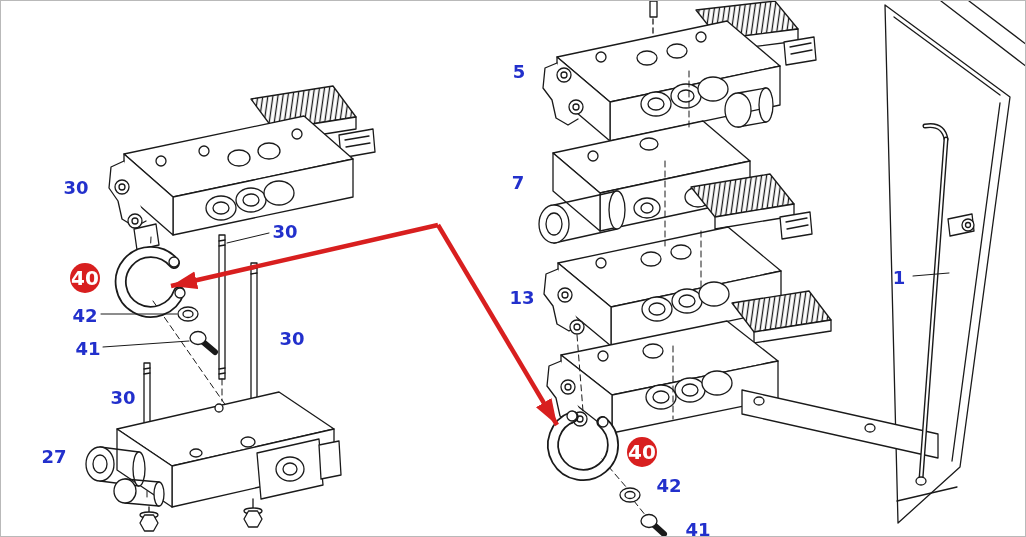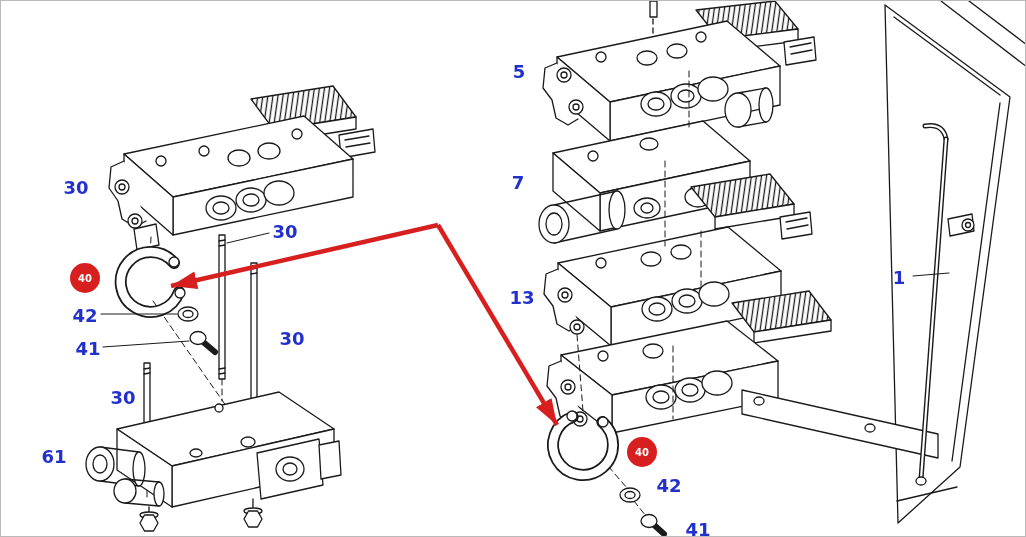--- a/index.html
+++ b/index.html
@@ -23,21 +23,21 @@
     user-select:none;
   }
   .callout{
     position:absolute;
     transform:translate(-50%,-50%);
     width:30px;height:30px;
     border-radius:50%;
     background:var(--highlight,#d81f1f);
     color:#ffffff;
     font-weight:bold;
-    font-size:10px;
+    font-size:20px;
     display:flex;align-items:center;justify-content:center;
     cursor:pointer;
     user-select:none;
   }
   .arrow{stroke:var(--highlight,#d81f1f);stroke-width:4.5;}
   .ah-fill{fill:var(--highlight,#d81f1f);}
 </style>
 </head>
 <body>
 
@@ -301,21 +301,21 @@
     <line class="arrow" x1="437" y1="224" x2="556" y2="424" marker-end="url(#ah)"></line>
   </g>
 </svg>
 
 <div class="plabel" style="left:75px;top:186px">30</div>
 <div class="plabel" style="left:284px;top:230px">30</div>
 <div class="plabel" style="left:84px;top:314px">42</div>
 <div class="plabel" style="left:87px;top:347px">41</div>
 <div class="plabel" style="left:291px;top:337px">30</div>
 <div class="plabel" style="left:122px;top:396px">30</div>
-<div class="plabel" style="left:53px;top:455px">61</div>
+<div class="plabel" style="left:53px;top:455px">27</div>
 <div class="plabel" style="left:518px;top:70px">5</div>
 <div class="plabel" style="left:517px;top:181px">7</div>
 <div class="plabel" style="left:521px;top:296px">13</div>
 <div class="plabel" style="left:898px;top:276px">1</div>
 <div class="plabel" style="left:668px;top:484px">42</div>
 <div class="plabel" style="left:697px;top:528px">41</div>
 
 <div class="callout" style="left:84px;top:277px">40</div>
 <div class="callout" style="left:641px;top:451px">40</div>
 

